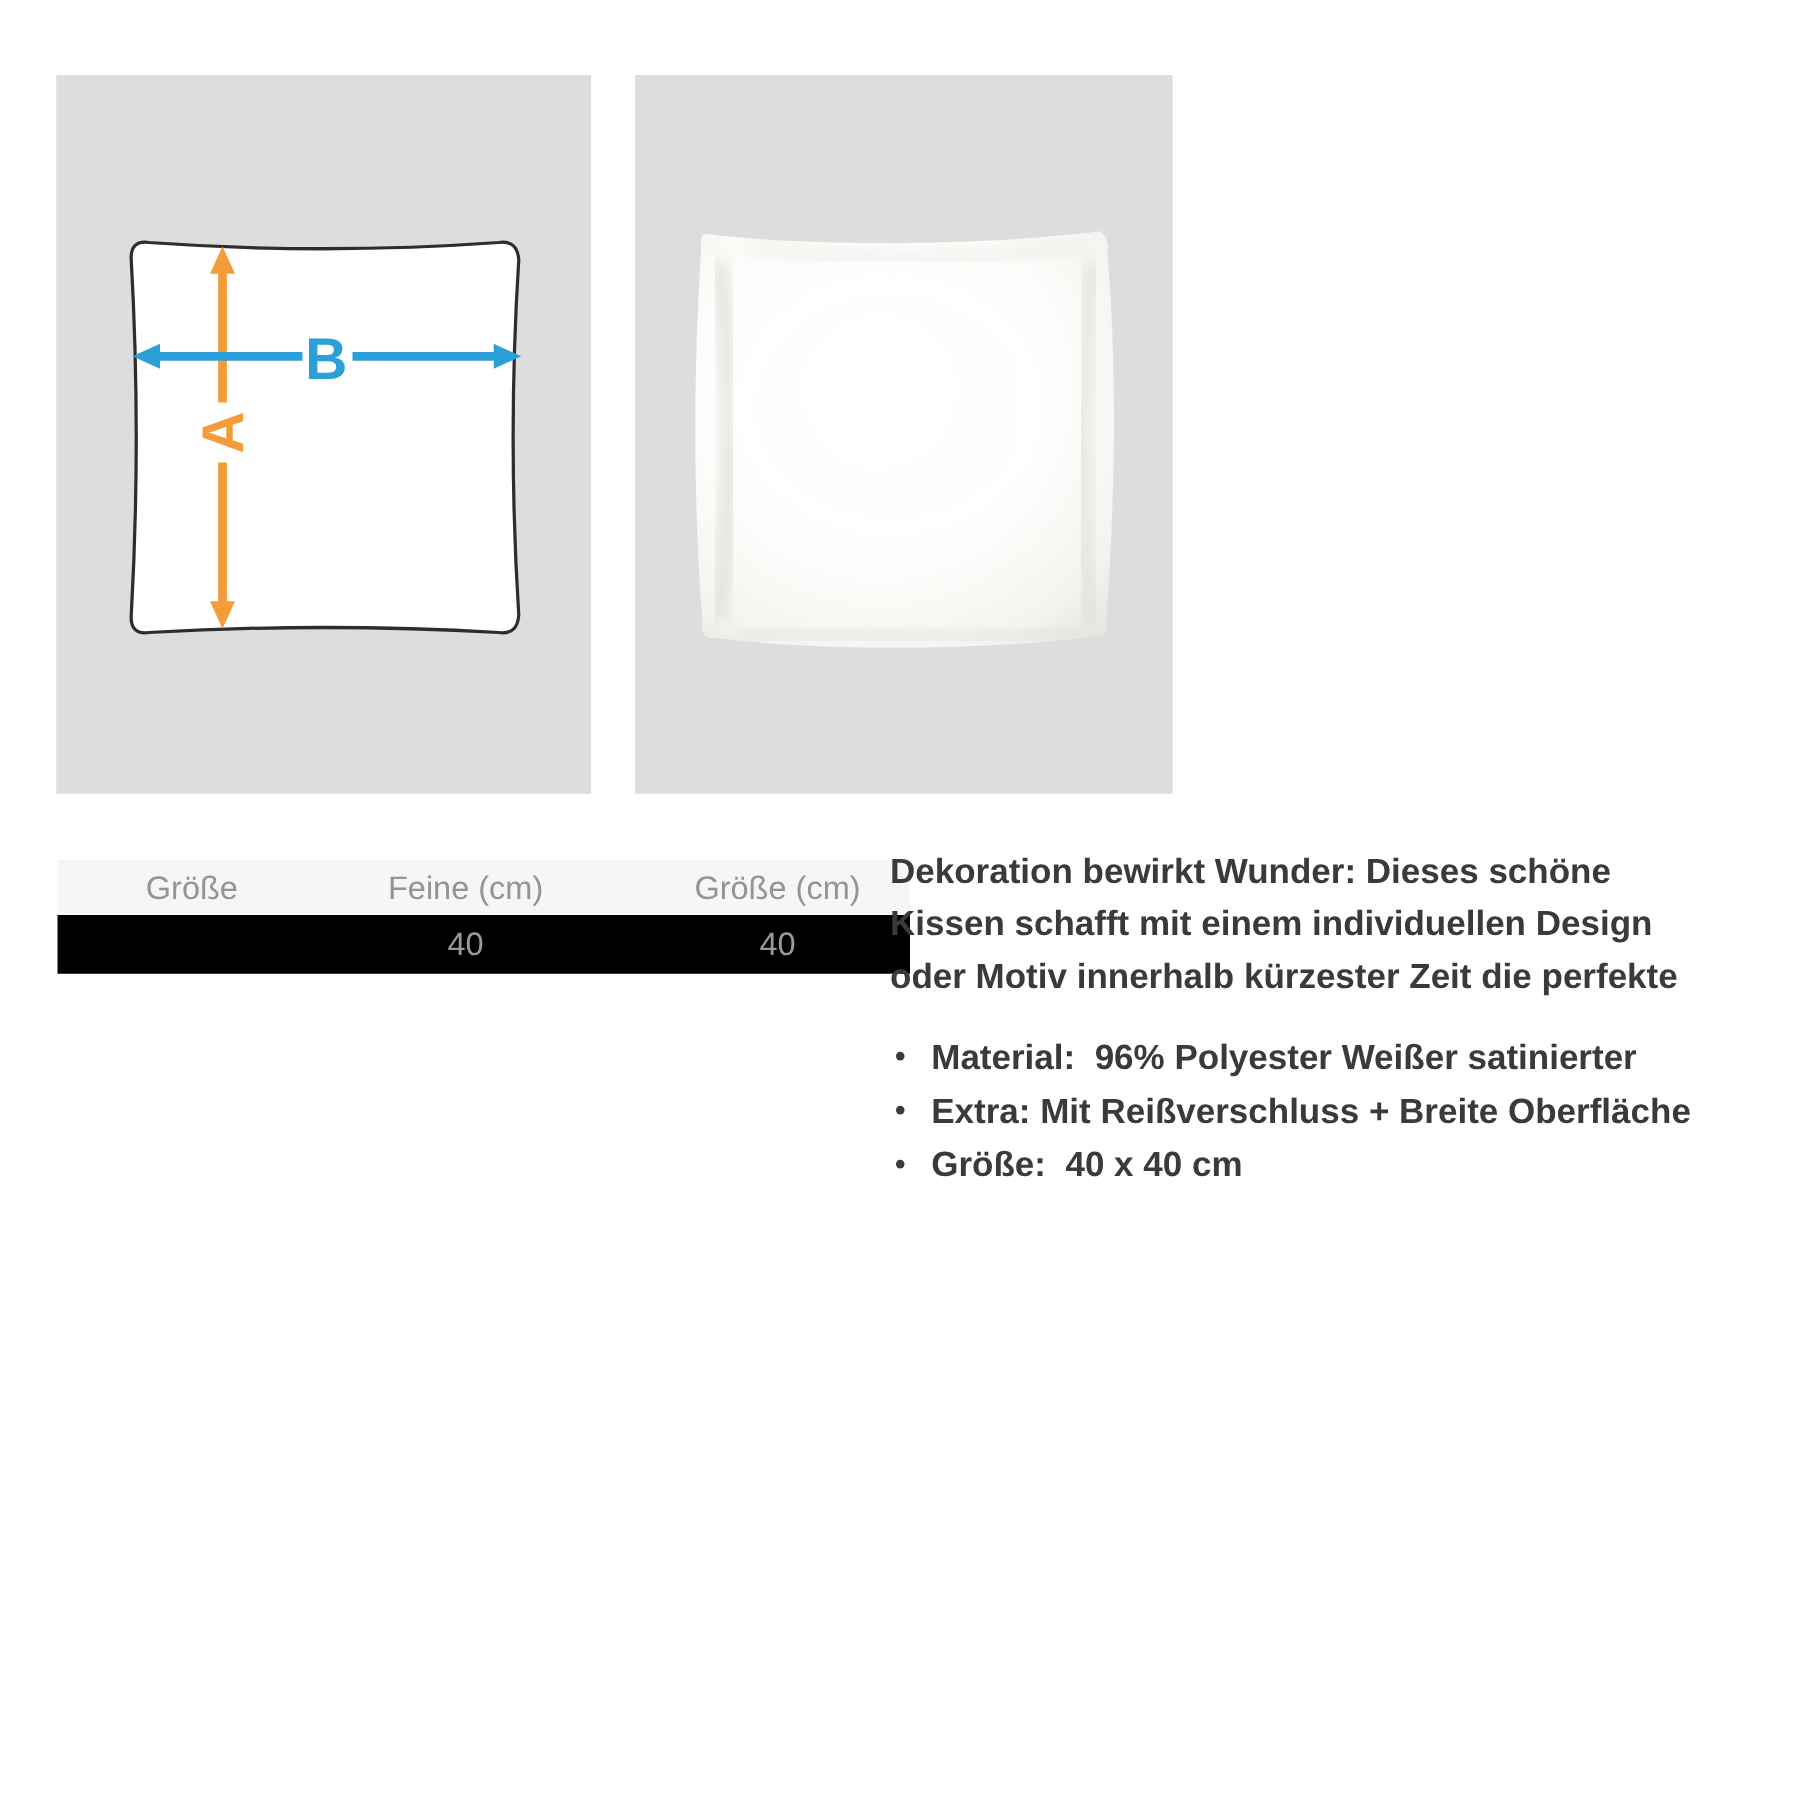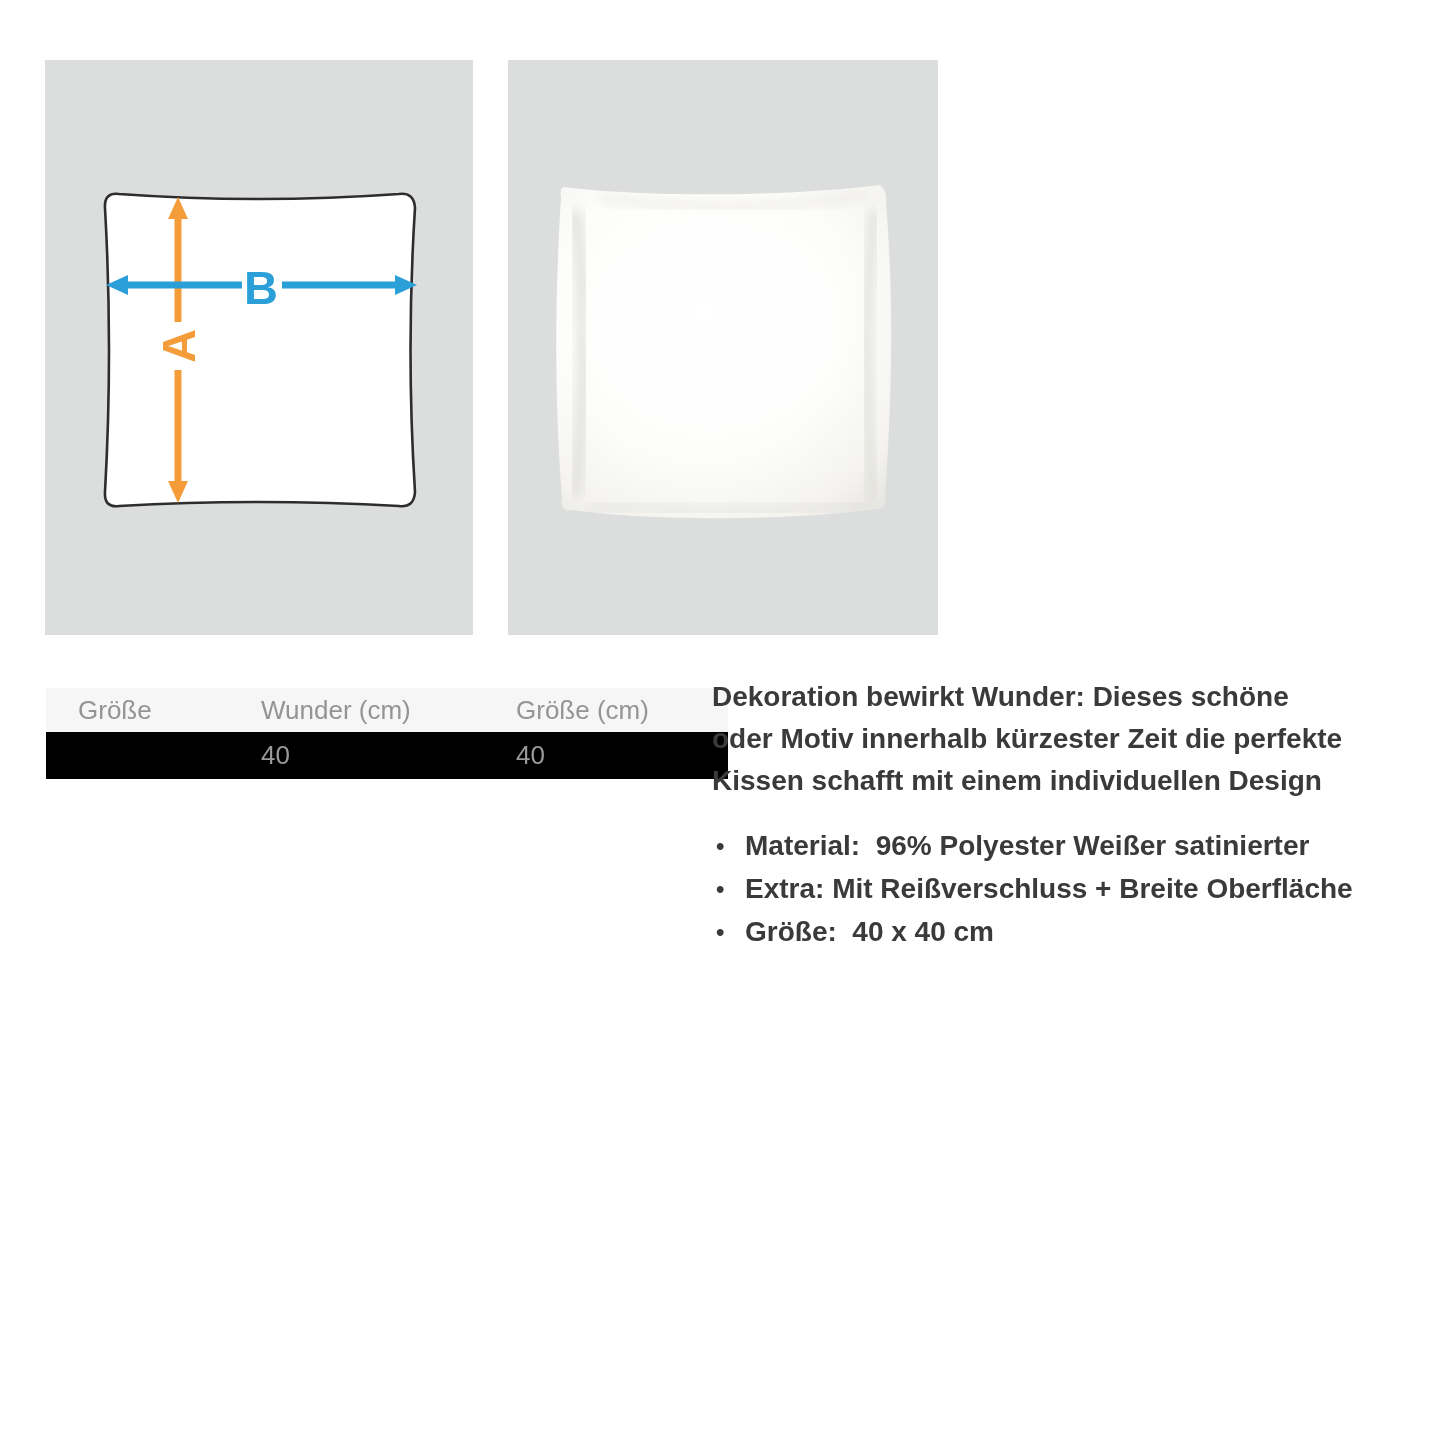--- a/index.html
+++ b/index.html
@@ -14,21 +14,21 @@
   .panel-diagram { left:45px; width:428px; }
   .panel-photo   { left:508px; width:430px; }
   .panel svg { display:block; width:100%; height:100%; }
 
   
   .size-table { position:absolute; left:46px; top:688px; width:682px;
     font-size:26px; }
   .size-table .tr { display:flex; align-items:center; }
   .size-table .tr.head { background:#f6f6f6; height:44px; color:#949494; }
   .size-table .tr.data { background:#000000; height:47px; color:#9a9a9a; }
-  .size-table .td { padding-left:32px; white-space:pre; }
+  .size-table .td { padding-left:32px; white-space:pre;text-align:center; }
   .size-table .c1 { width:183px; }
   .size-table .c2 { width:255px; }
   .size-table .c3 { width:244px; }
 
   
   .desc { position:absolute; left:712px; top:676px; width:672px;
     color:#3a3a3a; font-size:28px;font-weight:bold; }
   .desc .ln { display:block; white-space:pre; line-height:42px; }
   .desc ul { list-style:none; margin-top:22px; }
   .desc li { position:relative; padding-left:33px; }
@@ -92,35 +92,35 @@
       <path d="M 366 150 C 356 250, 358 350, 364 438" fill="none" stroke="#dcdbd6" stroke-width="9" filter="url(#soft)" opacity="0.9"></path>
       <path d="M 92 138 C 180 150, 300 148, 358 134" fill="none" stroke="#ebe9e5" stroke-width="8" filter="url(#soft)" opacity="0.8"></path>
       <path d="M 82 446 C 180 452, 290 452, 360 444" fill="none" stroke="#dcdbd7" stroke-width="7" filter="url(#soft)" opacity="0.7"></path>
       <ellipse cx="205" cy="265" rx="125" ry="105" fill="#ffffff" filter="url(#soft)" opacity="0.75"></ellipse>
     </svg>
   </div>
 
   <div class="size-table">
     <div class="tr head">
       <div class="td c1">Größe</div>
-      <div class="td c2">Wunder (cm)</div>
+      <div class="td c2">Feine (cm)</div>
       <div class="td c3">Größe (cm)</div>
     </div>
     <div class="tr data">
       <div class="td c1"></div>
       <div class="td c2">40</div>
       <div class="td c3">40</div>
     </div>
   </div>
 
   <div class="desc">
     <p>
       <span class="ln">Dekoration bewirkt Wunder: Dieses schöne</span>
+      <span class="ln">Kissen schafft mit einem individuellen Design</span>
       <span class="ln">oder Motiv innerhalb kürzester Zeit die perfekte</span>
-      <span class="ln">Kissen schafft mit einem individuellen Design</span>
     </p>
     <ul>
       <li>
         <span class="dot">•</span>
         <span class="ln">Material:  96% Polyester Weißer satinierter</span>
       </li>
       <li>
         <span class="dot">•</span>
         <span class="ln">Extra: Mit Reißverschluss + Breite Oberfläche</span>
       </li>

